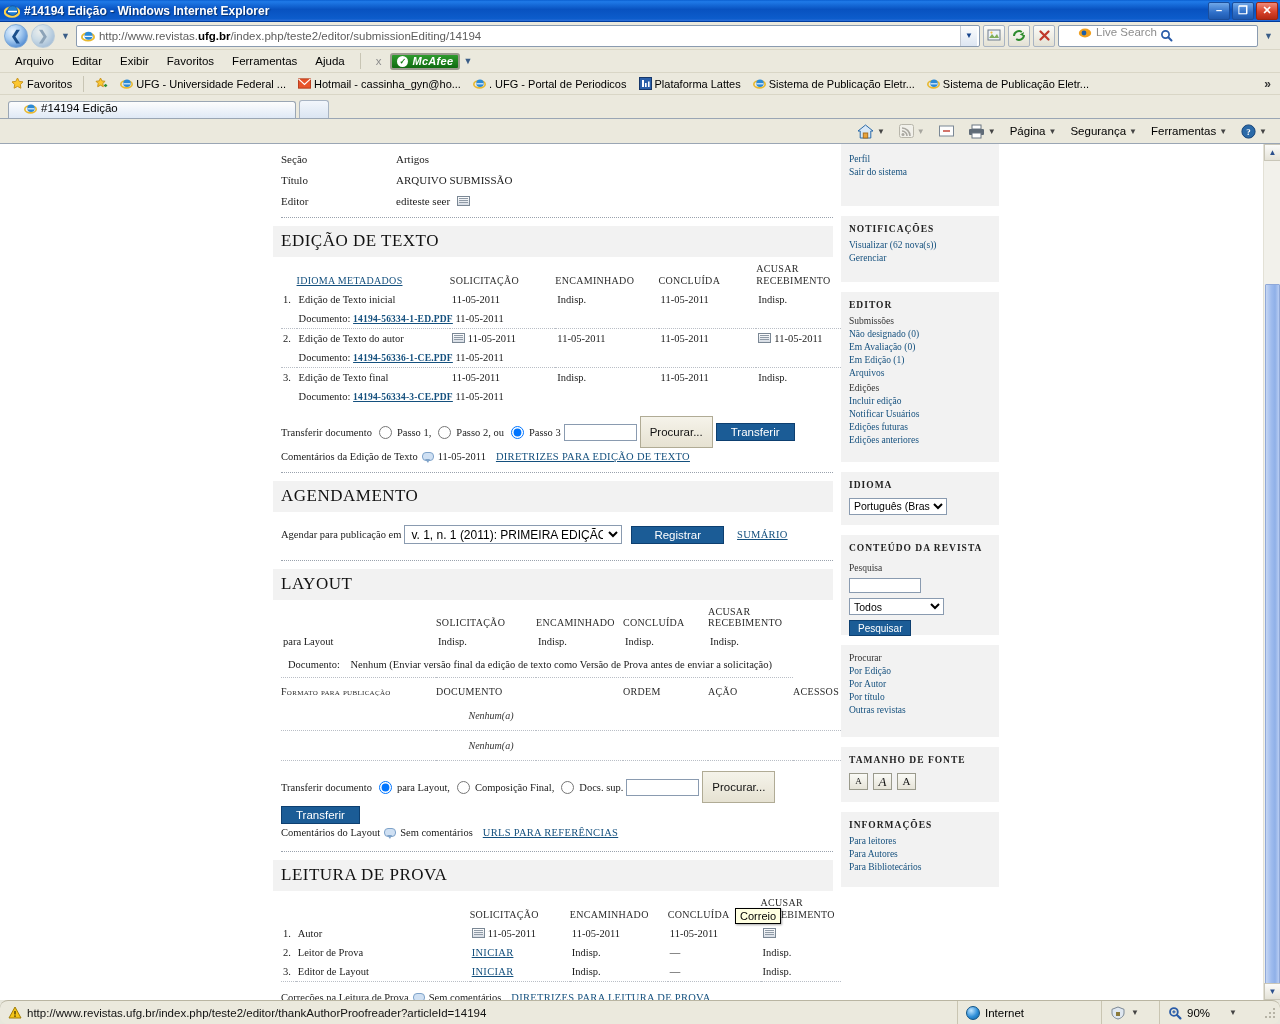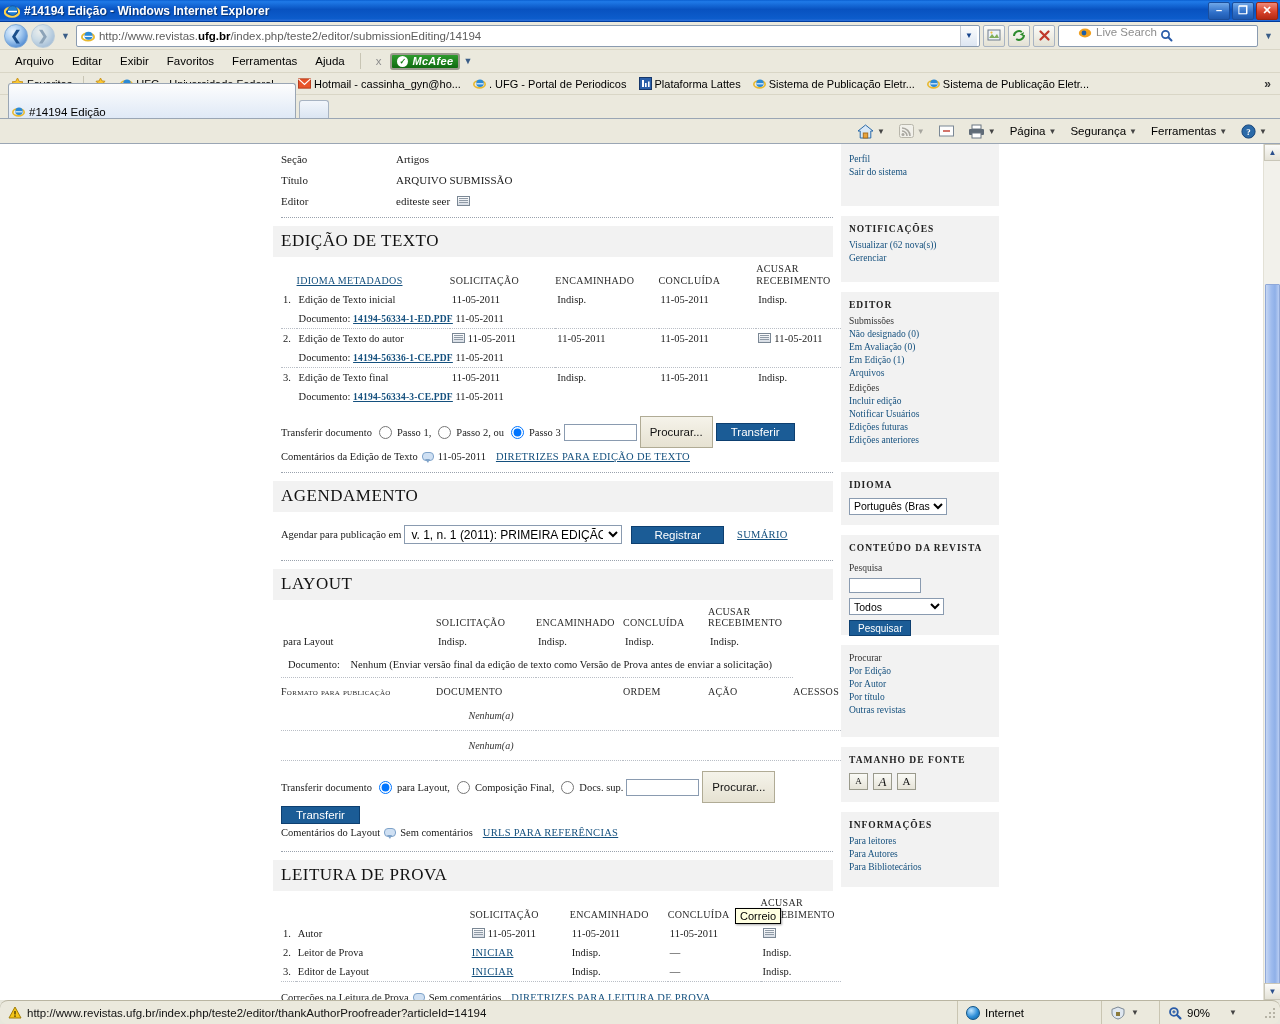--- a/index.html
+++ b/index.html
@@ -96,23 +96,23 @@
   .favitem { display:flex;align-items:center;gap:3px;padding:0 6px;white-space:nowrap;}
   .favicon { width:13px;height:13px;flex:none;}
   .fsep { width:1px;height:16px;background:#c8c5b4;margin:0 5px;}
   .chev { margin-left:auto; font-size:12px;color:#333;padding-right:4px;font-weight:bold;}
 
   .tabrow {
     height:24px;background:#ebe9dd;display:flex;align-items:flex-end;padding-left:8px;
     border-bottom:1px solid #9aa6b4;
   }
   .tab {
-    height:35px;min-width:288px;border:1px solid #9aa6b4;border-bottom:none;
+    height:17px;min-width:288px;border:1px solid #9aa6b4;border-bottom:none;
     border-radius:3px 3px 0 0;background:linear-gradient(to bottom,#fdfdfd,#dfe9f6);
-    display:flex;align-items:flex-end;padding:0 3px;gap:4px;font-size:11.5px;
+    display:flex;align-items:flex-start;padding:0 15px;gap:4px;font-size:11.5px;
   }
   .newtab {
     width:30px;height:18px;border:1px solid #a7b3c2;border-bottom:none;
     border-radius:3px 3px 0 0;background:linear-gradient(to bottom,#f2f6fb,#dbe5f2);margin-left:3px;
   }
   .cmdbar {
     height:25px;background:#ebe9dd;display:flex;align-items:center;justify-content:flex-end;
     padding:0 6px;font-size:11.5px;gap:0;border-bottom:1px solid #9aa6b4;
   }
   .cmditem { display:flex;align-items:center;gap:3px;padding:2px 7px;white-space:nowrap;}

